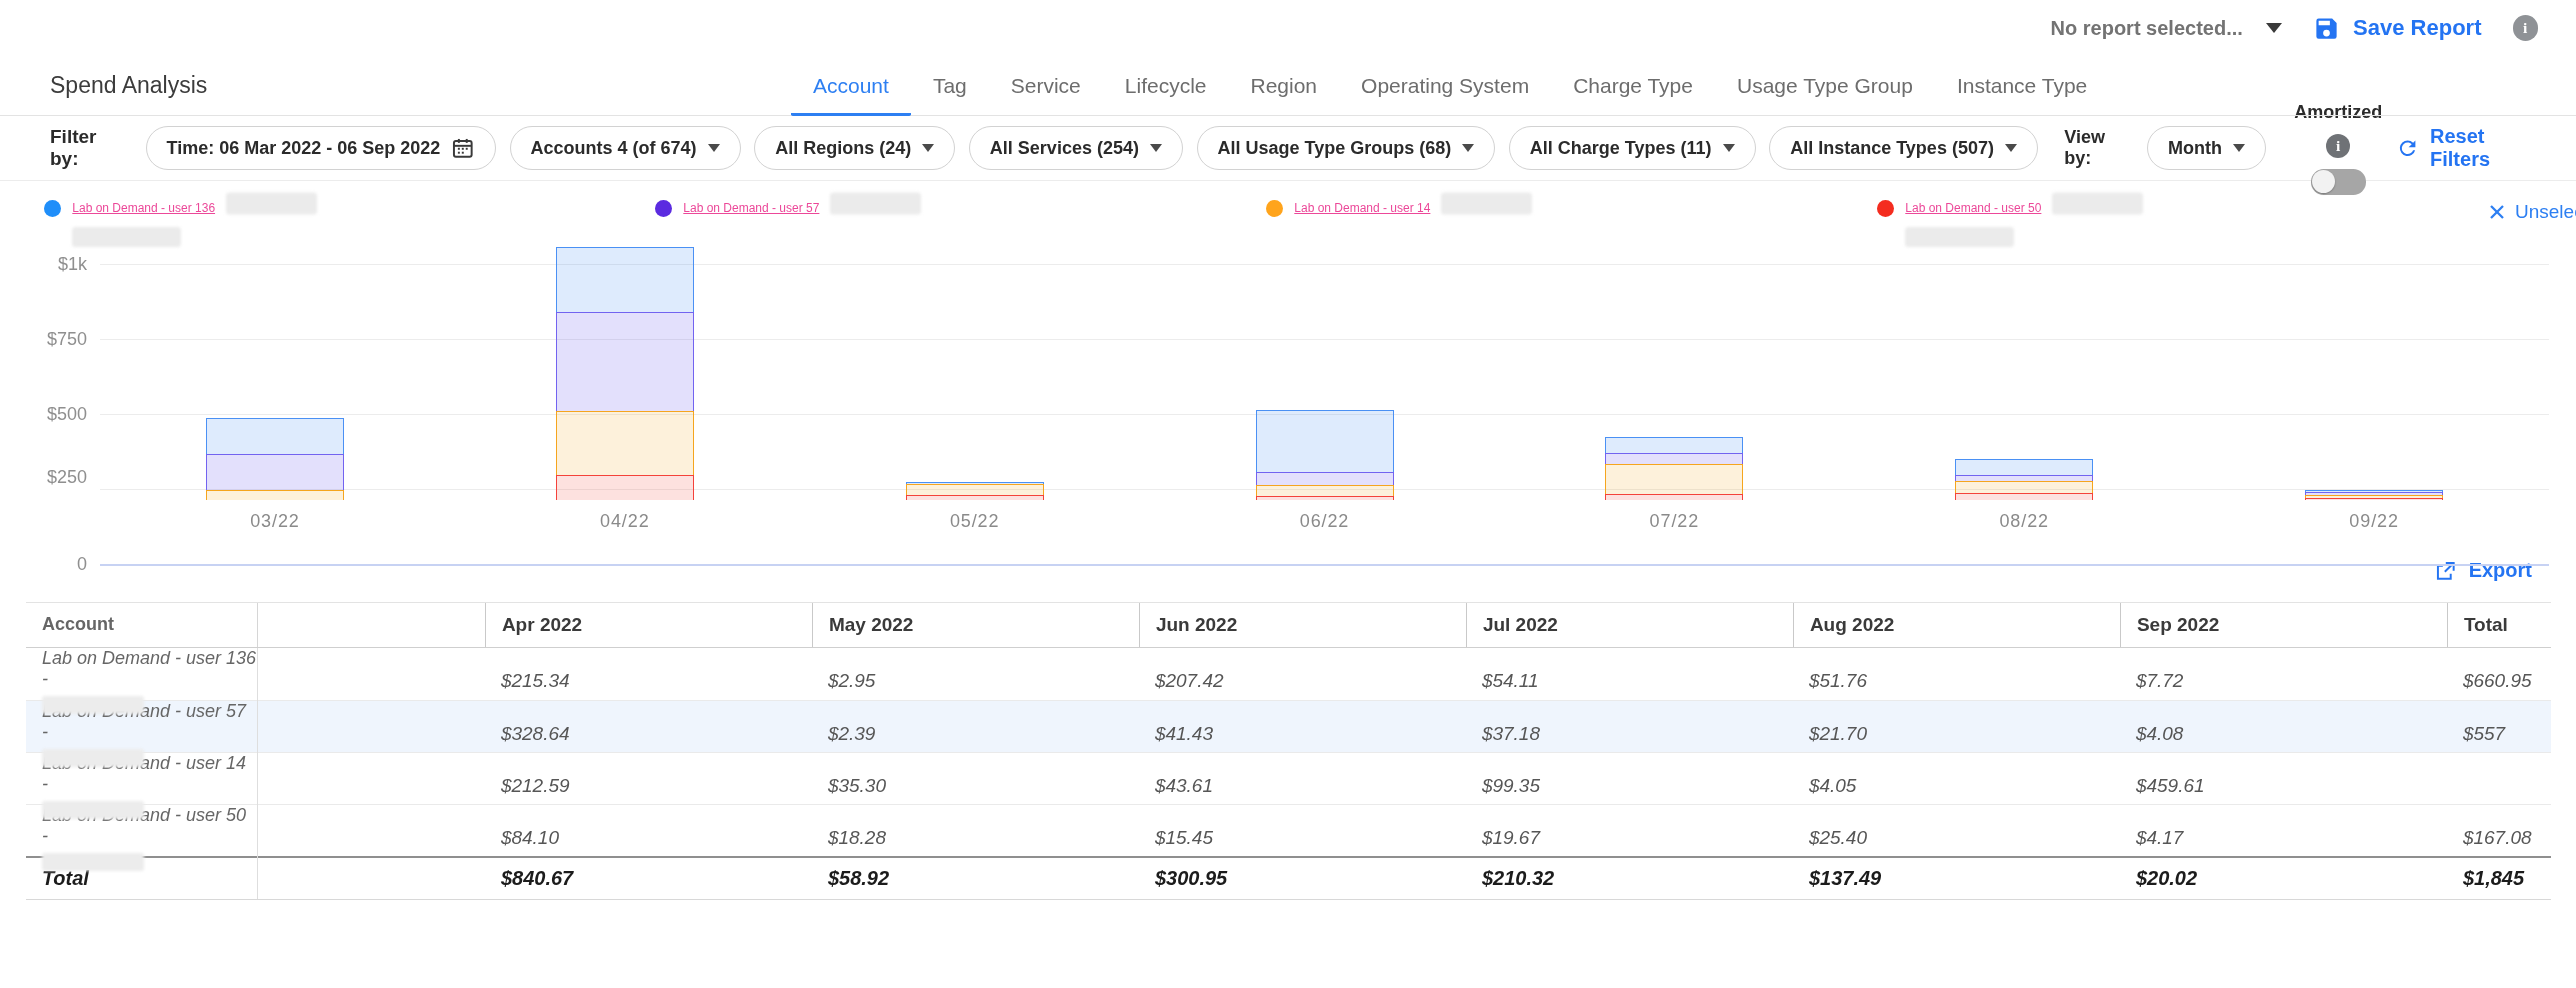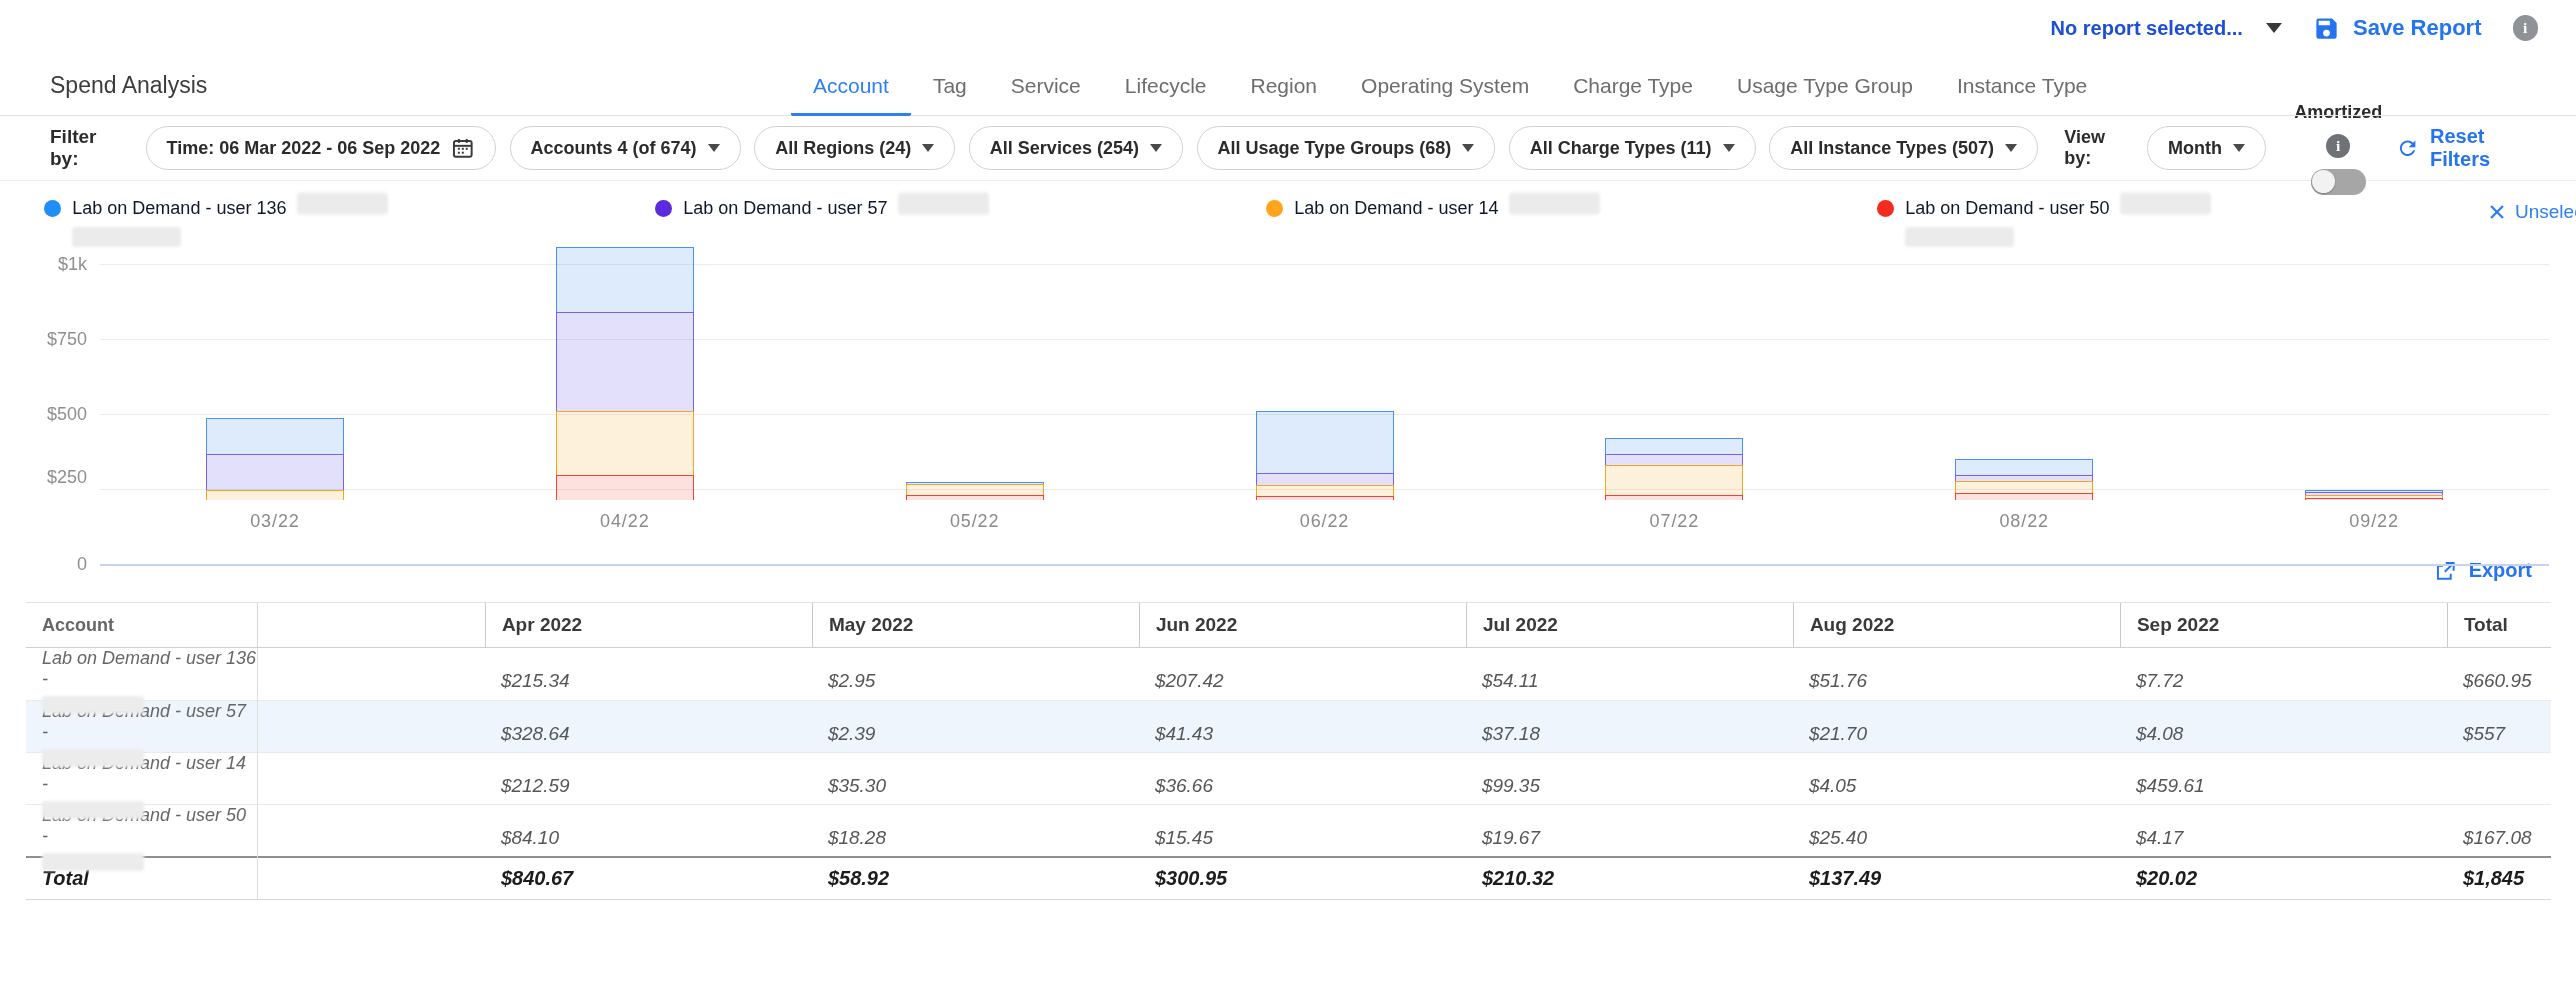--- a/index.html
+++ b/index.html
@@ -3,21 +3,21 @@
 <meta charset="utf-8">
 <style>
   * { margin:0; padding:0; box-sizing:border-box; }
   html,body { width:2576px; height:989px; overflow:hidden; background:#fff;
     font-family:"Liberation Sans", sans-serif; color:#333; }
 
   
   .topbar { height:56px; display:flex; align-items:center; justify-content:flex-end;
     gap:31px; padding-right:38px; }
   .report-select { display:flex; align-items:center; gap:23.6px; cursor:pointer; }
-  .report-select .val { font-size:20px; font-weight:700; color:#1d4ed8; }
+  .report-select .val { font-size:20px; font-weight:700; color:#737373; }
   .caret { width:0; height:0; border-left:8.2px solid transparent; border-right:8.2px solid transparent;
     border-top:10px solid #3a3a3a; display:inline-block; }
   .caret.sm { border-left-width:6.4px; border-right-width:6.4px; border-top-width:8.2px; border-top-color:#4a4a4a; }
   .save-report { display:flex; align-items:center; gap:12.7px; color:#2474f2;
     font-size:22px; font-weight:700; cursor:pointer; }
   .info-badge { width:25.5px; height:25.5px; border-radius:50%; background:#8f9296; color:#fff;
     font-size:15.5px; font-weight:700; display:inline-flex; align-items:center; justify-content:center;
     font-family:"Liberation Serif", serif; }
 
   
@@ -42,21 +42,21 @@
   .info-badge.dark { background:#6f7276; width:24.5px; height:24.5px; }
   .toggle { width:55px; height:25.5px; border-radius:12.7px; background:#a6a6a6; position:relative; cursor:pointer; }
   .toggle .knob { width:23.6px; height:23.6px; border-radius:50%; background:#f2f2f2; position:absolute;
     left:0.9px; top:0.9px; box-shadow:0 0.9px 1.8px rgba(0,0,0,.3); }
   .reset { margin-left:auto; display:flex; align-items:center; gap:11px; color:#2474f2;
     font-size:20px; font-weight:700; cursor:pointer; }
 
   
   .legend-row { padding:16.4px 38px 5.5px 44px; display:flex; align-items:flex-start; min-height:76px; }
   .legend { display:flex; flex:1; }
-  .legend-item { width:611px; font-size:18px; color:#0f172a; }
+  .legend-item { width:611px; font-size:12px; color:#ec4899;text-decoration:underline; }
   .legend-item .l1 { display:flex; align-items:center; gap:11px; }
   .dot { width:17.3px; height:17.3px; border-radius:50%; flex:0 0 auto; }
   .redact { display:inline-block; height:22px; background:#ebebeb; border-radius:3.6px; filter:blur(1.8px); }
   .redact.r1 { width:91px; transform:translateY(-4.5px); }
   .redact.r2 { width:109px; margin:7.3px 0 0 28px; height:20px; }
   .unselect { display:flex; align-items:center; gap:9px; color:#2d7ff2; font-size:19px;
     font-weight:500; cursor:pointer; margin-top:3.6px; white-space:nowrap; }
 
   
   .chart-wrap { margin:7.3px 27px 0 100px; position:relative; }
@@ -352,21 +352,21 @@
       <div class="td">$557</div>
     </div>
     <div class="tr row">
       <div class="td cell-account">
         <div>Lab on Demand - user 14 -</div>
         <div class="acct-redact"></div>
       </div>
       <div class="td"></div>
       <div class="td">$212.59</div>
       <div class="td">$35.30</div>
-      <div class="td">$36.66</div>
+      <div class="td">$43.61</div>
       <div class="td">$99.35</div>
       <div class="td">$4.05</div>
       <div class="td">$459.61</div>
     </div>
     <div class="tr row">
       <div class="td cell-account">
         <div>Lab on Demand - user 50 -</div>
         <div class="acct-redact"></div>
       </div>
       <div class="td"></div>

